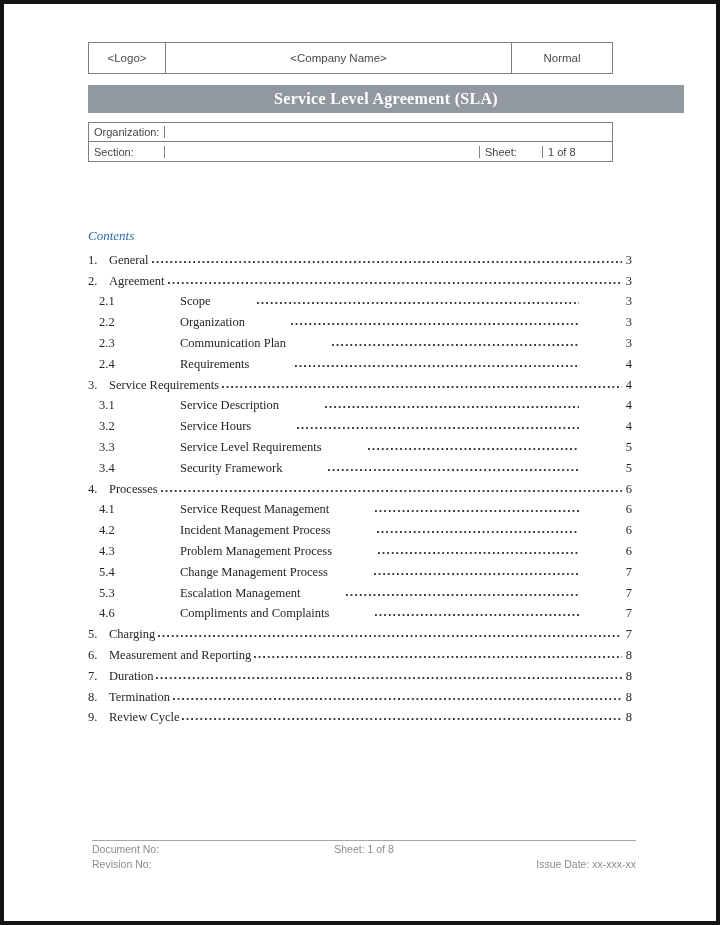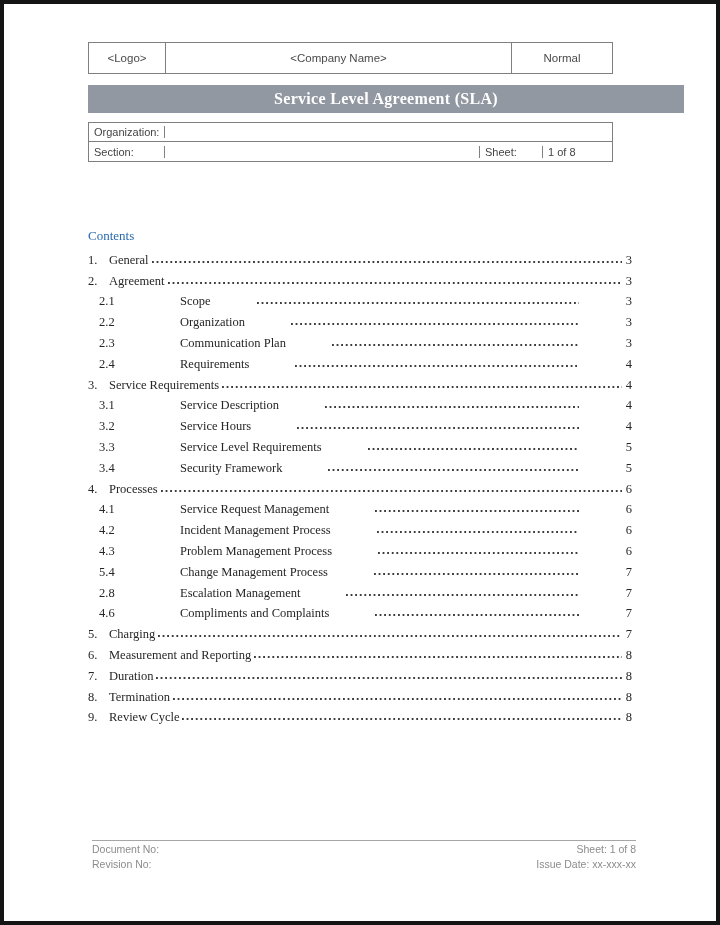--- a/index.html
+++ b/index.html
@@ -56,20 +56,21 @@
   .info-value{flex:1;}
   .info-sheet-label{width:63px;border-left:1px solid var(--table-border);}
   .info-sheet-value{width:70px;border-left:1px solid var(--table-border);}
 
   
   .contents-heading{
     margin-top:66px;
     font-family:"Liberation Serif",serif;
     font-size:13px; line-height:16px;
     color:var(--heading-blue);
+    font-style:italic;
   }
   .toc{margin-top:3px;width:544px;}
   .toc-row{
     display:flex; align-items:flex-end;
     height:20.8px;
     font-family:"Liberation Serif",serif;
     font-size:12.5px; color:#262626;
     cursor:pointer;
   }
   .toc-row.l1{padding-left:0;}
@@ -88,21 +89,21 @@
   .toc-page{flex:0 0 auto;padding-left:1px;}
 
   
   .footer{
     position:absolute; left:88px; width:544px; top:836px;
     font-size:10.5px; color:var(--footer-text);
   }
   .footer-line{border-top:1px solid #a6a6a6;}
   .footer-row{position:relative;height:15px;display:flex;align-items:center;}
   .f-left{position:absolute;left:0;}
-  .f-center{position:absolute;left:0;right:0;text-align:right;}
+  .f-center{position:absolute;left:0;right:0;text-align:center;}
   .f-right{position:absolute;right:0;}
 </style>
 </head>
 <body>
 
 <div class="content">
 
   <div class="header-table">
     <div class="hdr-cell hdr-logo">
       <span>&lt;Logo&gt;</span>
@@ -224,21 +225,21 @@
     <span class="toc-leader"></span>
     <span class="toc-page">6</span>
   </div>
       <div class="toc-row l2">
     <span class="toc-num">5.4</span>
     <span class="toc-title">Change Management Process</span>
     <span class="toc-leader"></span>
     <span class="toc-page">7</span>
   </div>
       <div class="toc-row l2">
-    <span class="toc-num">2.8</span>
+    <span class="toc-num">5.3</span>
     <span class="toc-title">Escalation Management</span>
     <span class="toc-leader"></span>
     <span class="toc-page">7</span>
   </div>
       <div class="toc-row l2">
     <span class="toc-num">4.6</span>
     <span class="toc-title">Compliments and Complaints</span>
     <span class="toc-leader"></span>
     <span class="toc-page">7</span>
   </div>

